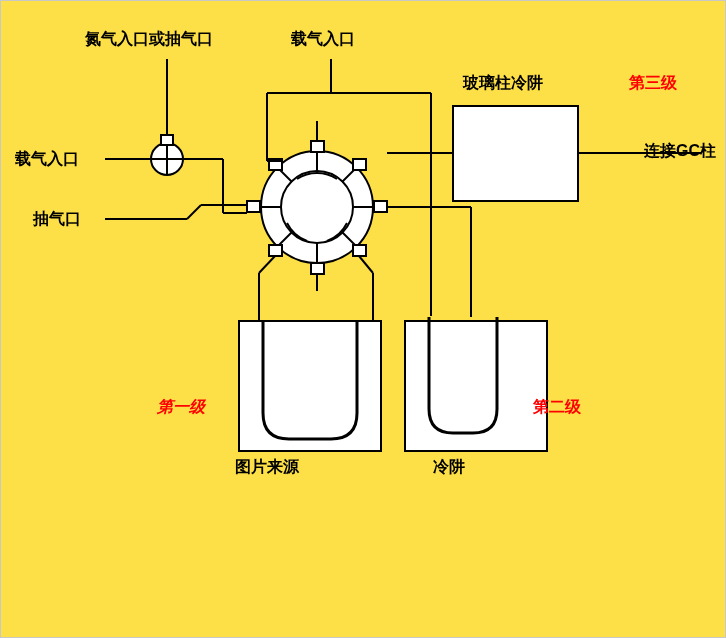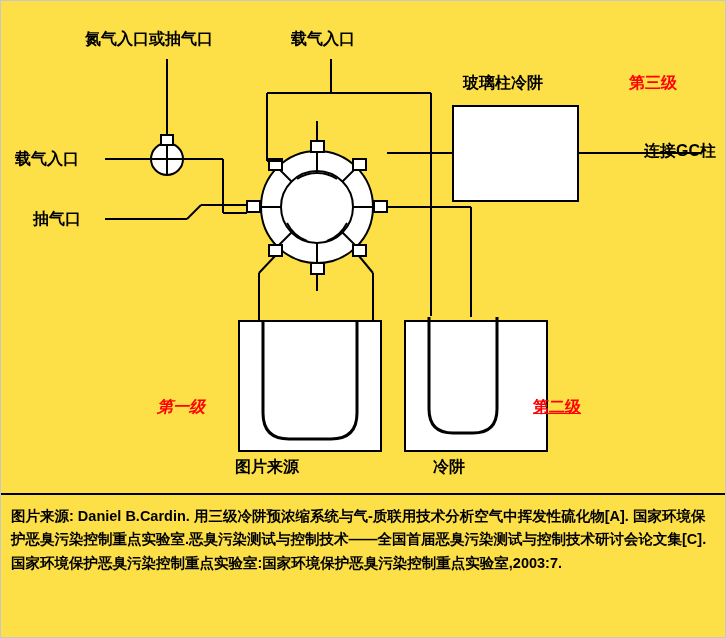--- a/index.html
+++ b/index.html
@@ -161,24 +161,21 @@
     <div class="lbl" style="left:32px; top:208px;">抽气口</div>
 
     <div class="lbl" style="left:462px; top:72px;">玻璃柱冷阱</div>
 
     <div class="lbl lbl-red" style="left:588px; top:72px;margin-left:40px;">第三级</div>
 
     <div class="lbl" style="left:606px; top:140px;margin-left:37px;">连接GC柱</div>
 
     <div class="lbl lbl-red" style="left:156px; top:396px;font-style:italic;">第一级</div>
 
-    <div class="lbl lbl-red" style="left:532px; top:396px;text-decoration:underline;">第二级</div>
+    <div class="lbl lbl-red" style="left:532px; top:396px;">第二级</div>
 
     <div class="lbl" style="left:234px; top:456px;">图片来源</div>
 
     <div class="lbl" style="left:432px; top:456px;">冷阱</div>
   </div>
 
-  <div id="caption-box">
-    <div id="caption-text">图片来源: Daniel B.Cardin. 用三级冷阱预浓缩系统与气-质联用技术分析空气中挥发性硫化物[A]. 国家环境保护恶臭污染控制重点实验室.恶臭污染测试与控制技术——全国首届恶臭污染测试与控制技术研讨会论文集[C].国家环境保护恶臭污染控制重点实验室:国家环境保护恶臭污染控制重点实验室,2003:7.</div>
-  </div>
 
 </div>
 
 </body></html>

